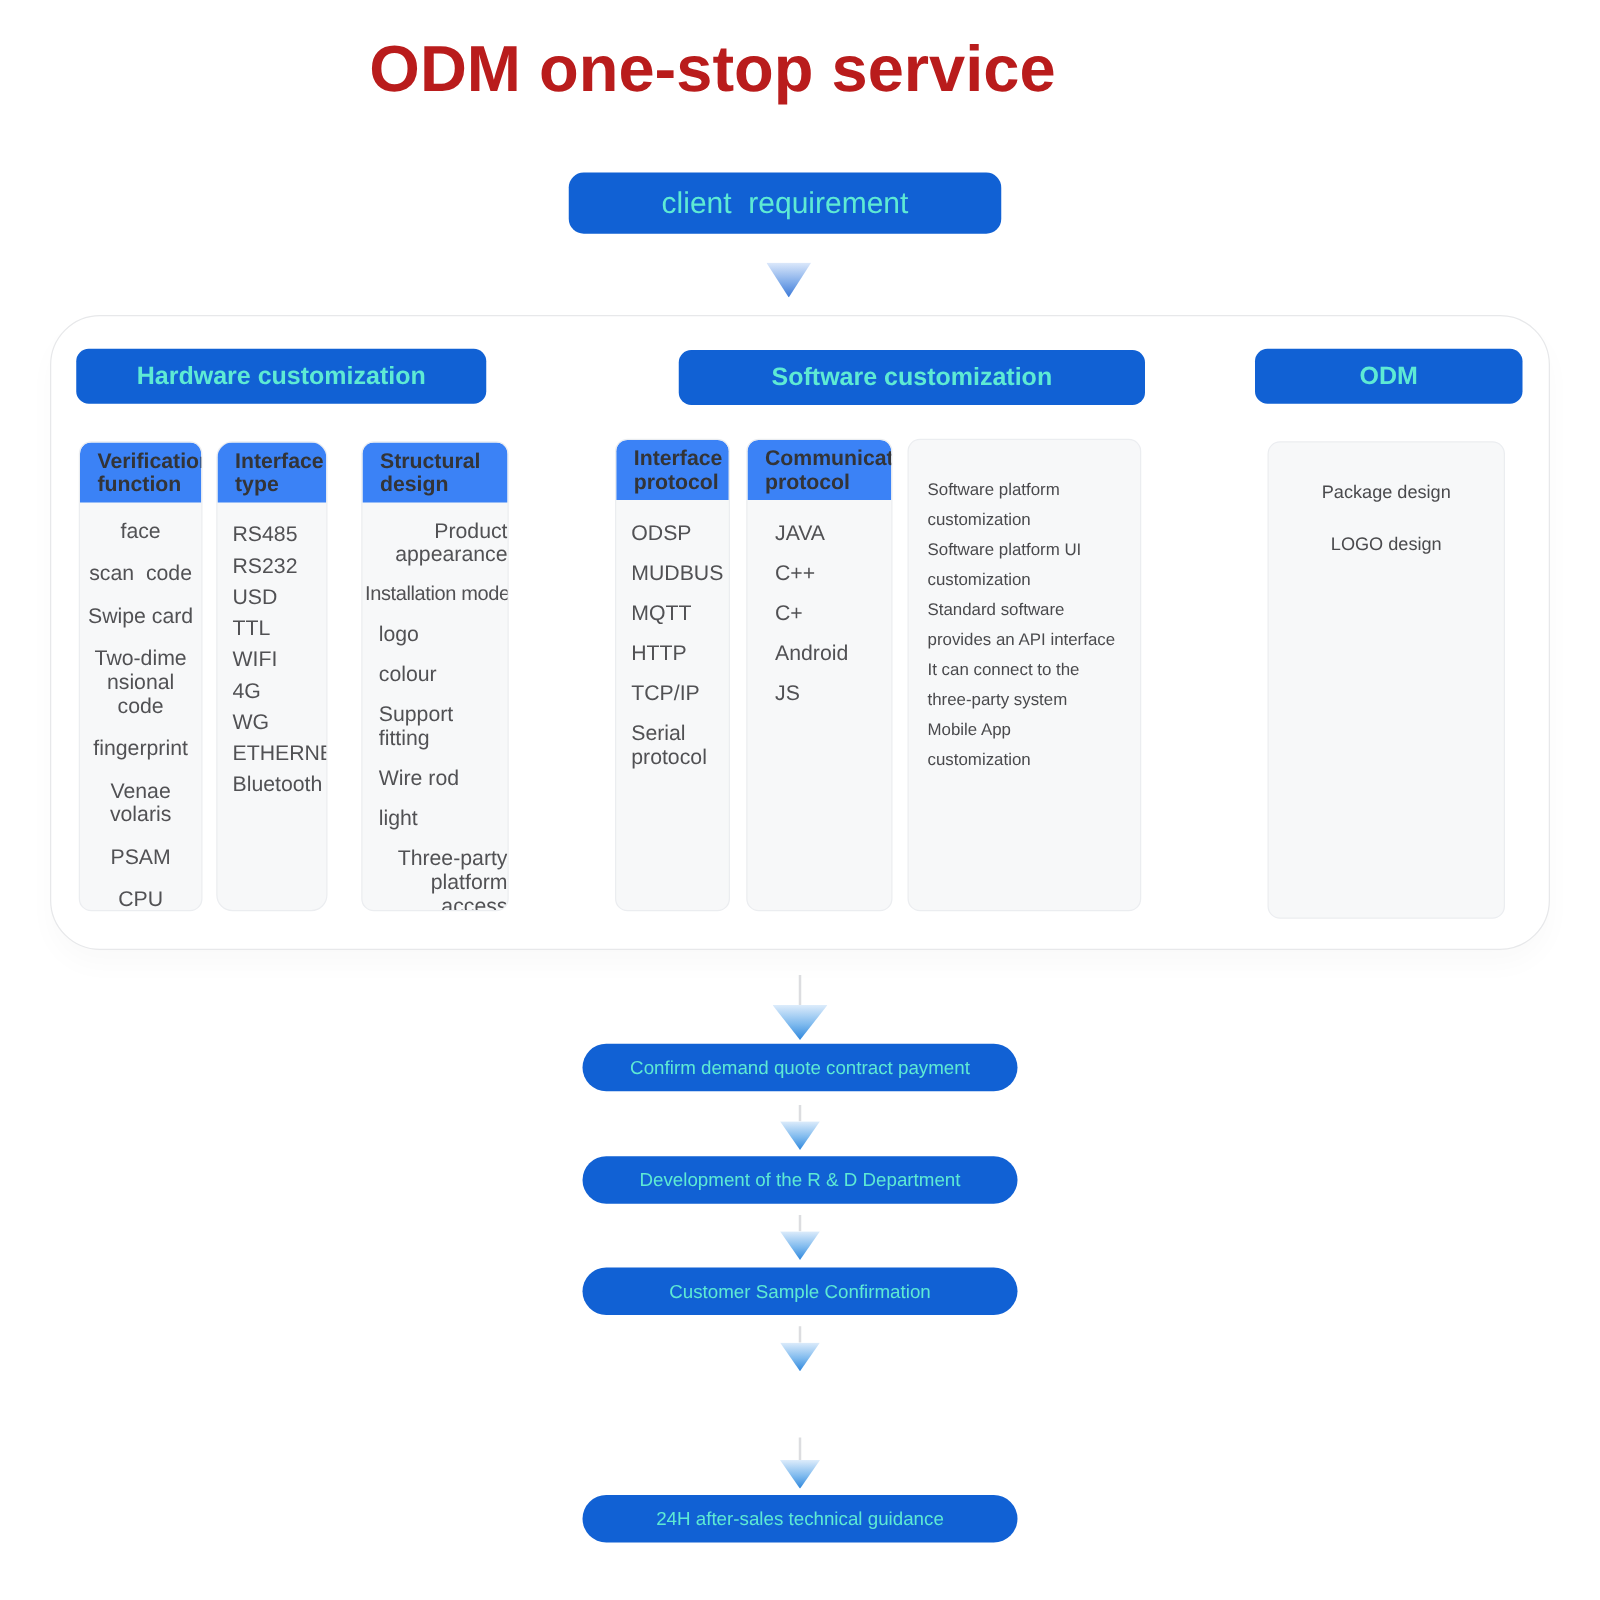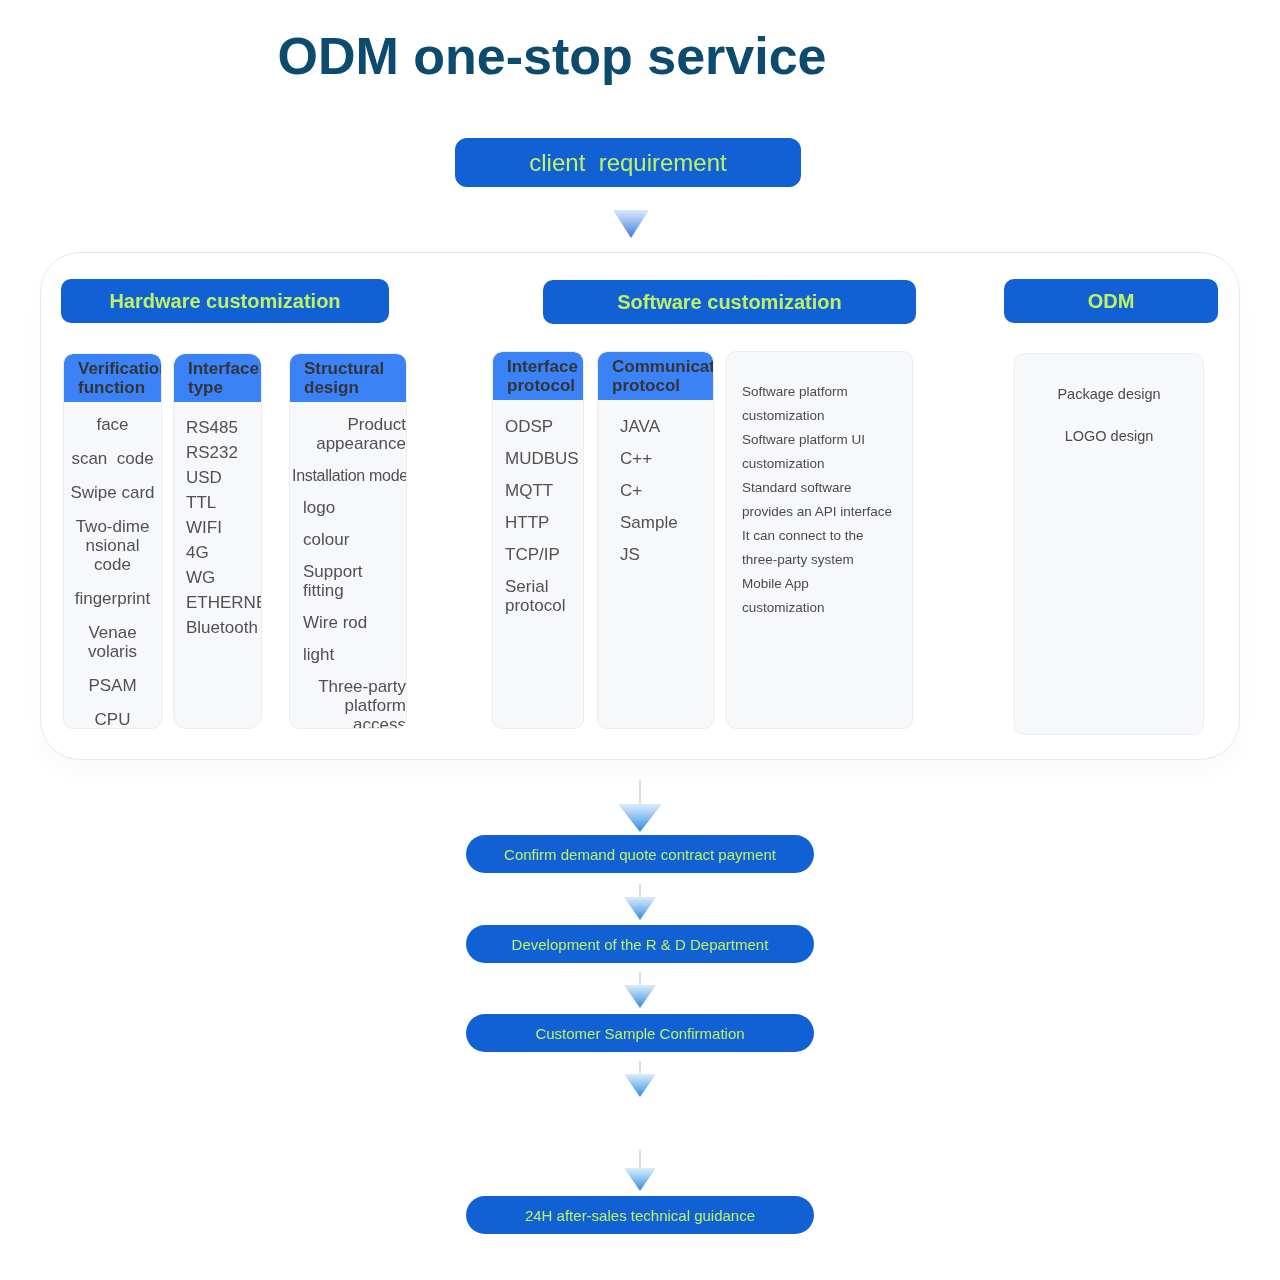--- a/index.html
+++ b/index.html
@@ -1,20 +1,20 @@
 <!DOCTYPE html>
 <html><head>
 <meta charset="utf-8">
 <style>
   html,body{margin:0;padding:0;background:#ffffff;}
   .page{position:relative;width:1280px;height:1280px;background:#ffffff;overflow:hidden;
         font-family:"Liberation Sans","DejaVu Sans",sans-serif;}
   .title{position:absolute;left:0;top:26px;width:1104px;text-align:center;margin:0;
-         font-size:52px;font-weight:bold;color:#0c4a6e;letter-spacing:0px;}
-  .btn{background:#1161d4;color:#bef264;display:flex;align-items:center;justify-content:center;
+         font-size:52px;font-weight:bold;color:#b91c1c;letter-spacing:0px;padding-left:18px;}
+  .btn{background:#1161d4;color:#5eead4;display:flex;align-items:center;justify-content:center;
        box-sizing:border-box;}
   .client{position:absolute;left:455px;top:138px;width:346px;height:49px;border-radius:12px;
           font-size:24px;font-weight:400;white-space:pre;}
   .board{position:absolute;left:40px;top:252px;width:1200px;height:508px;background:#ffffff;
          border:1px solid #e7e8ea;border-radius:40px;box-sizing:border-box;
          box-shadow:0 12px 22px rgba(0,0,0,0.025);}
   .section{position:absolute;height:44px;border-radius:10px;font-size:20px;font-weight:bold;}
   .sec-hw{left:20px;top:26px;width:328px;}
   .sec-sw{left:502px;top:27px;width:373px;}
   .sec-odm{left:963px;top:26px;width:214px;}
@@ -151,21 +151,21 @@
 protocol</div>
       </div>
     </div>
 
     <div class="col sw-c2">
       <div class="col-h">Communication protocol</div>
       <div class="col-b">
         <div class="item">JAVA</div>
         <div class="item">C++</div>
         <div class="item">C+</div>
-        <div class="item">Sample</div>
+        <div class="item">Android</div>
         <div class="item">JS</div>
       </div>
     </div>
 
     <div class="col sw-c3">
       <div class="col-b">
         <div class="item">Software platform
 customization</div>
         <div class="item">Software platform UI
 customization</div>

